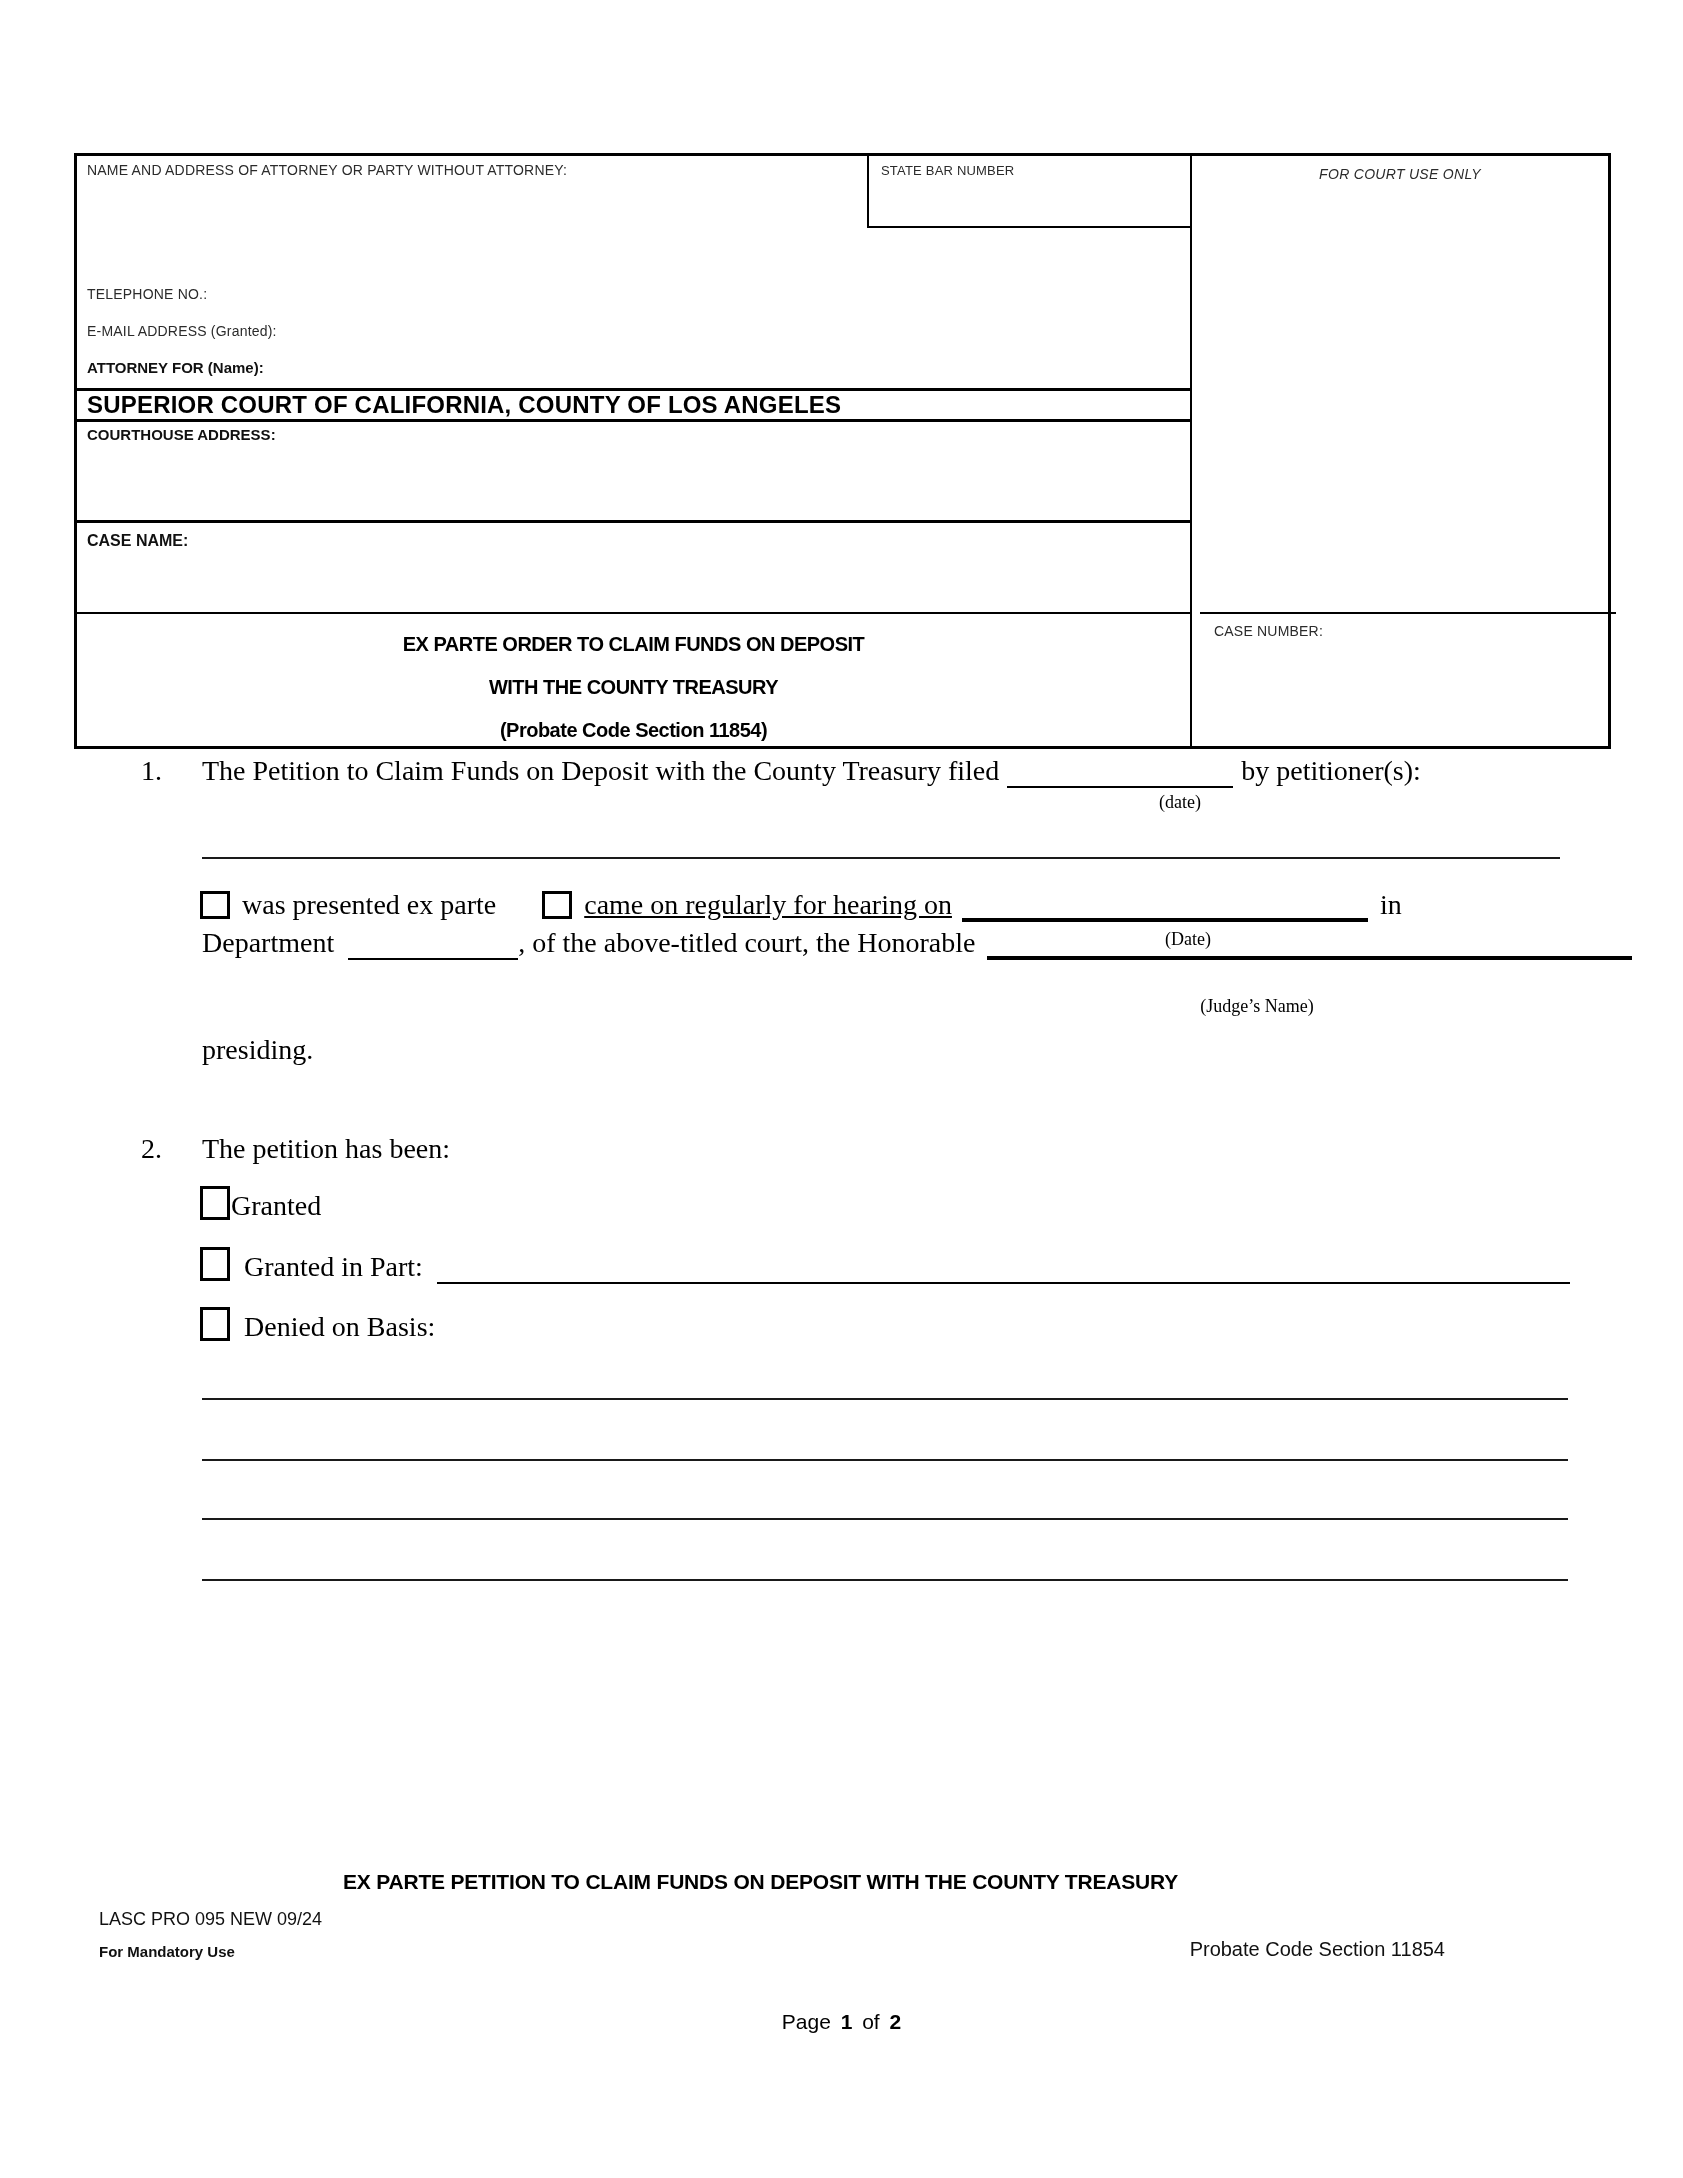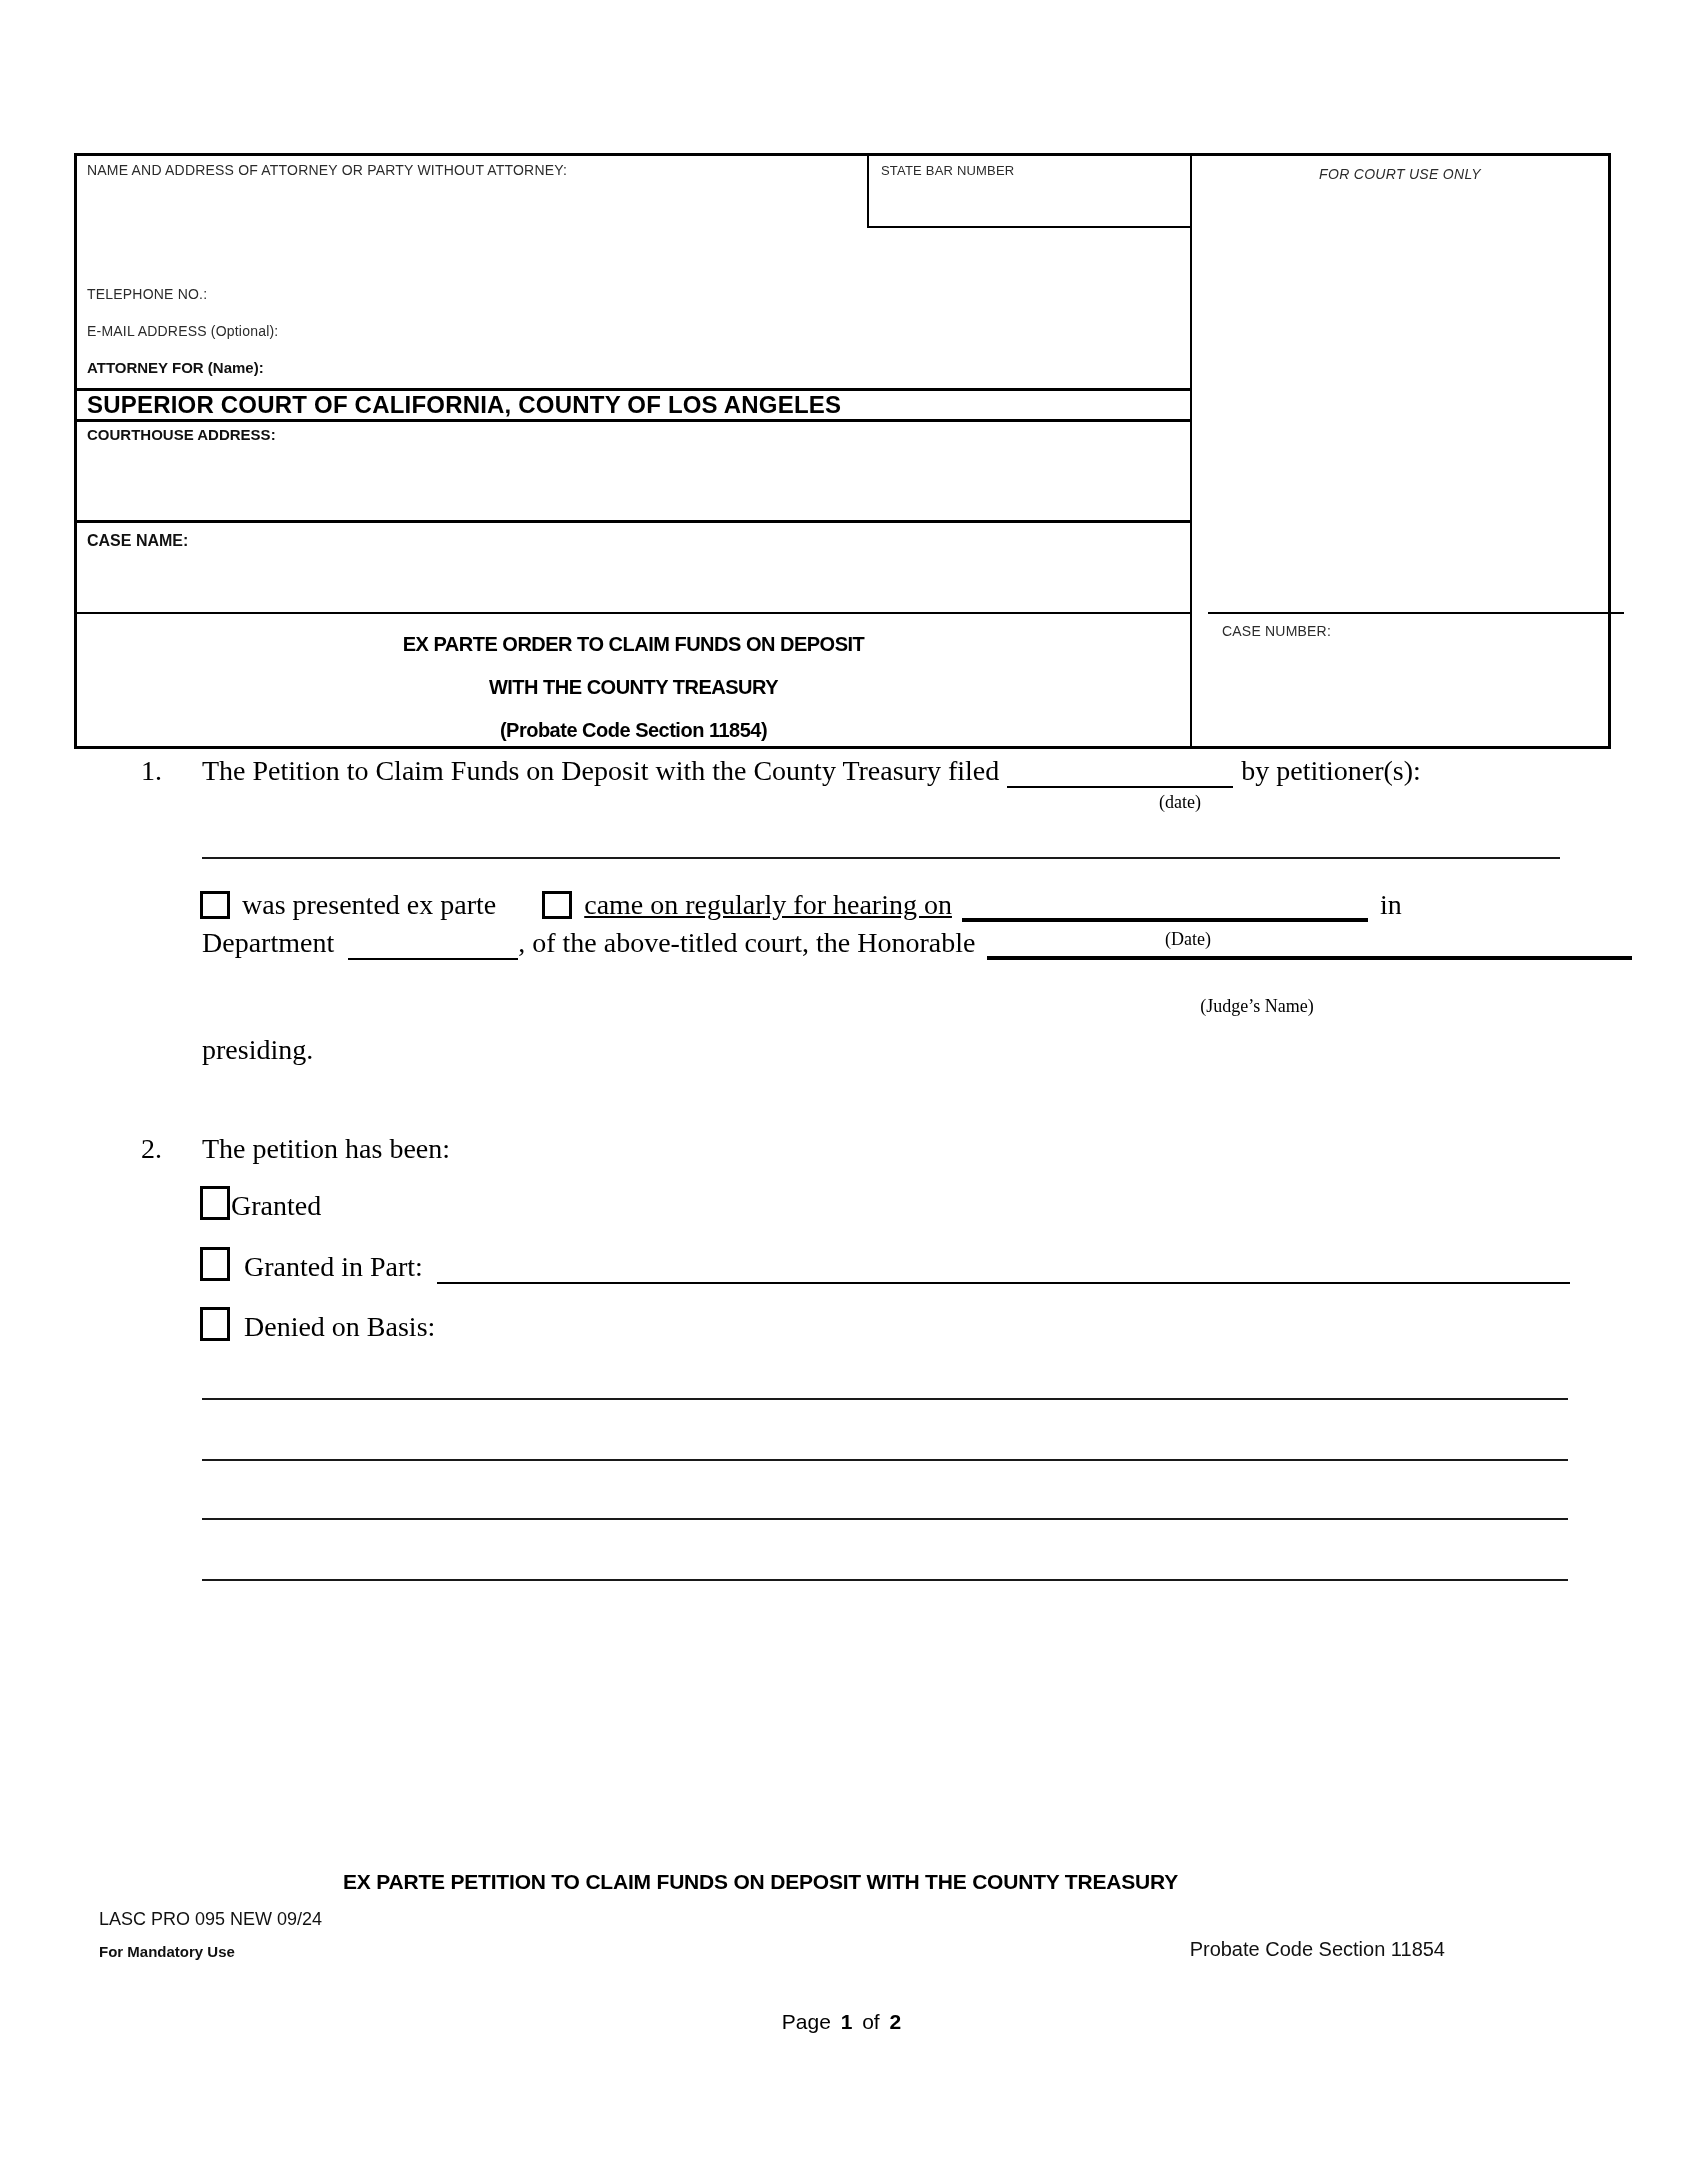--- a/index.html
+++ b/index.html
@@ -22,21 +22,21 @@
   }
   .right-col{
     position:absolute;left:1113px;top:0;width:418px;height:590px;
     border-left:2px solid #000;box-sizing:border-box;
   }
   .court-use{
     margin-top:10px;text-align:center;font-size:14px;font-style:italic;color:#2b2b2b;
     letter-spacing:0.3px;
   }
   .case-number-box{
-    position:absolute;left:16px;top:456px;width:100%;height:134px;
+    position:absolute;left:8px;top:456px;width:100%;height:134px;
     border-top:2px solid #000;box-sizing:border-box;padding:8px 0 0 14px;
   }
   .court-band{
     position:absolute;left:0;top:232px;width:1113px;height:34px;box-sizing:border-box;
     border-top:3px solid #000;border-bottom:3px solid #000;
     font-size:24px;font-weight:bold;letter-spacing:0.2px;
     padding-left:10px;line-height:27px;white-space:nowrap;
   }
   .hline{position:absolute;background:#000;}
   .title-box{
@@ -92,21 +92,21 @@
       </div>
       <div class="case-number-box">
         <span class="hdr-label">CASE NUMBER:</span>
       </div>
     </div>
 
     <div class="abs" style="left:10px;top:129px;width:772px;height:32px;">
       <span class="hdr-label">TELEPHONE NO.:</span>
     </div>
     <div class="abs" style="left:10px;top:166px;width:772px;height:32px;">
-      <span class="hdr-label">E-MAIL ADDRESS (Optional):</span>
+      <span class="hdr-label">E-MAIL ADDRESS (Granted):</span>
     </div>
     <div class="abs" style="left:10px;top:203px;width:772px;height:28px;">
       <span class="hdr-label-bold">ATTORNEY FOR (Name):</span>
     </div>
 
     <div class="court-band">
       <span>SUPERIOR COURT OF CALIFORNIA, COUNTY OF LOS ANGELES</span>
     </div>
 
     <div class="abs" style="left:10px;top:270px;width:1089px;height:91px;">

